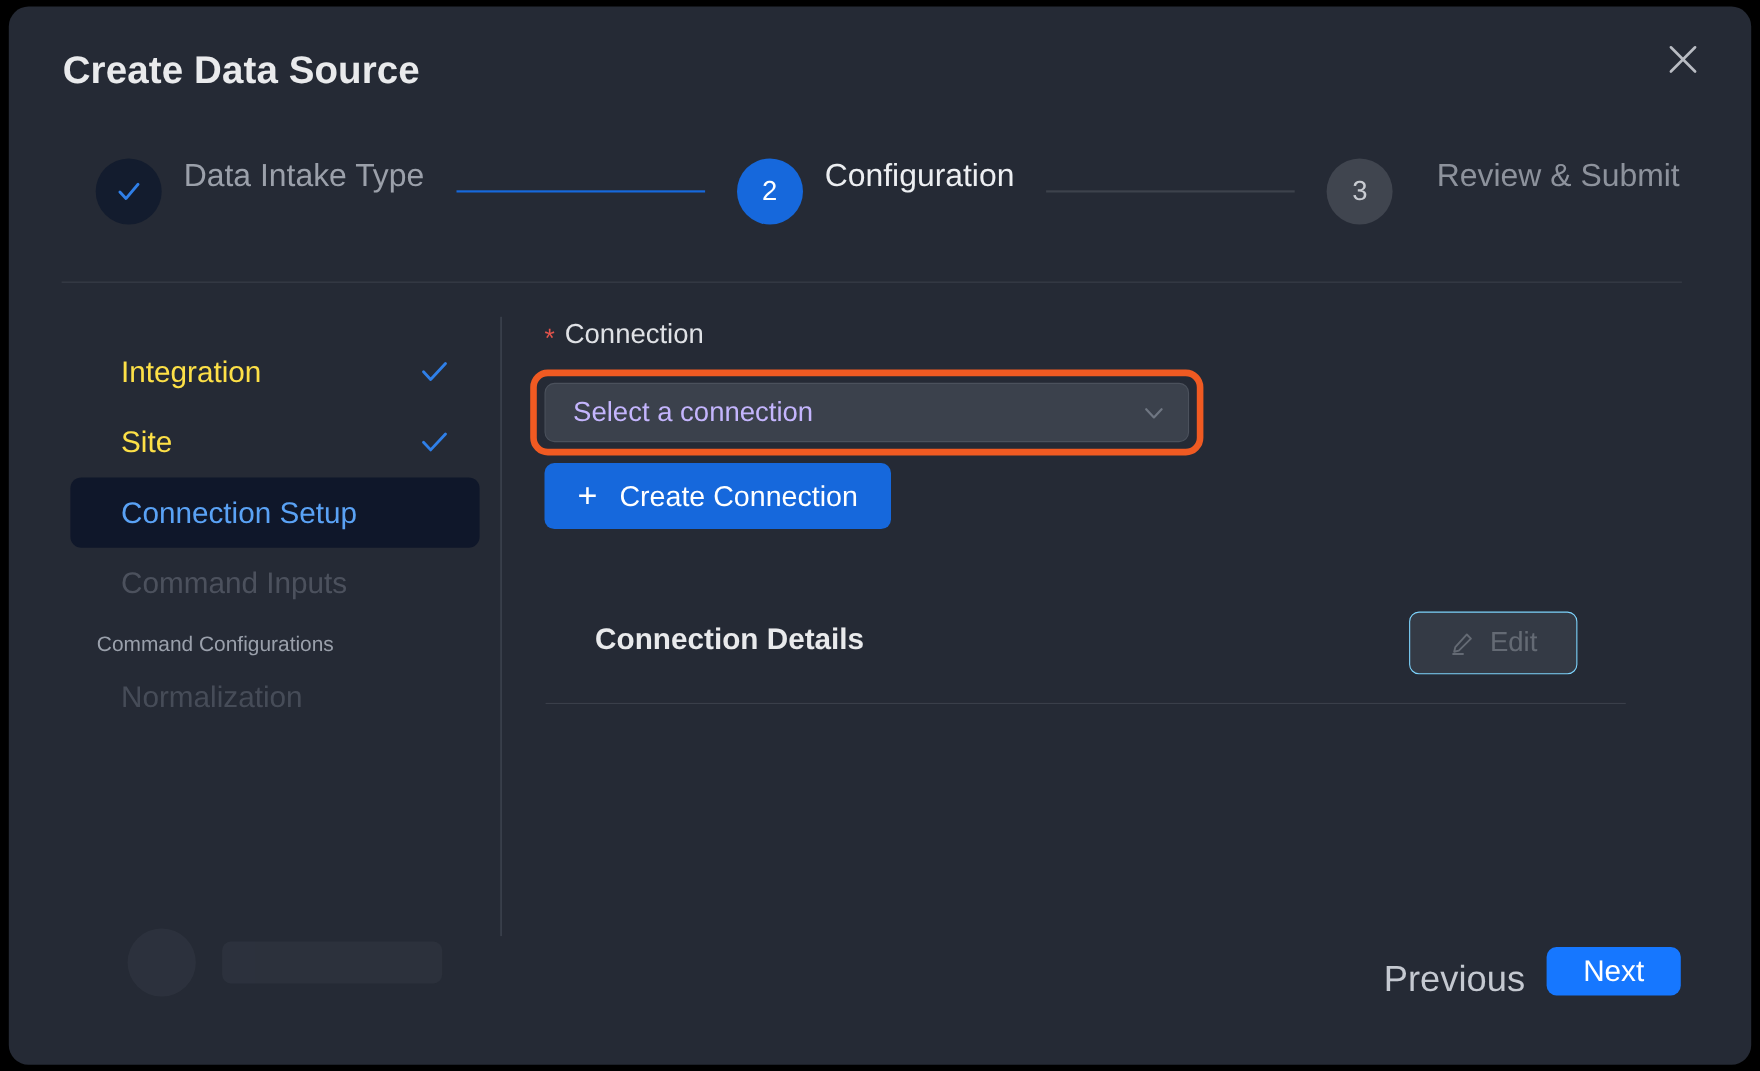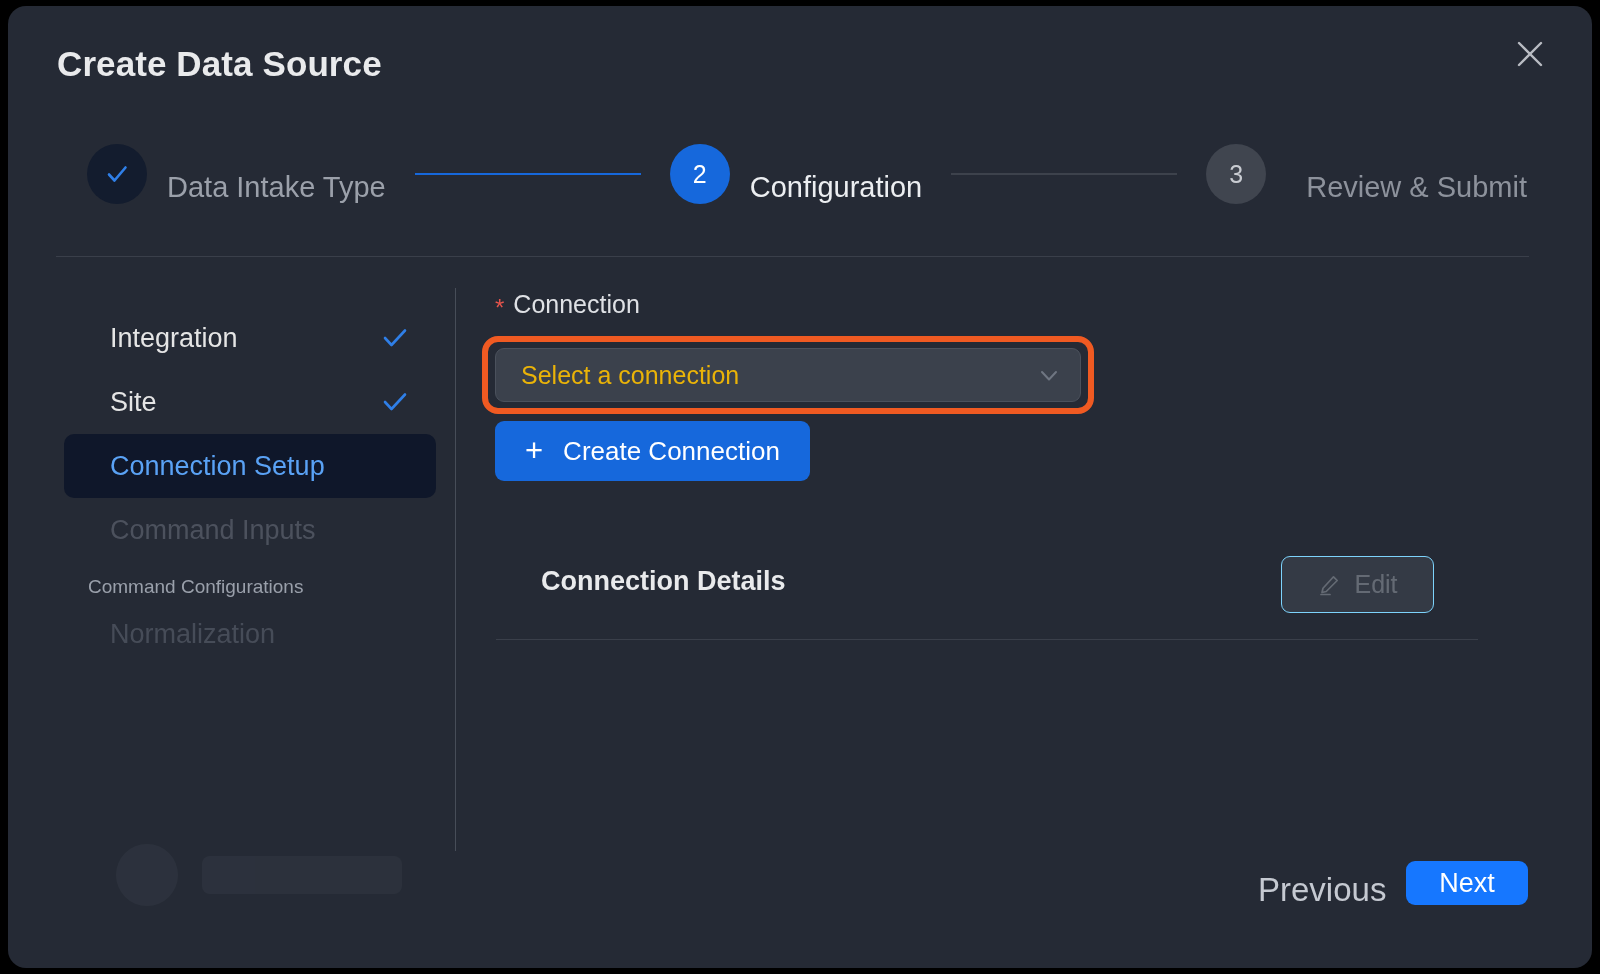--- a/index.html
+++ b/index.html
@@ -55,21 +55,21 @@
     position: absolute;
     left: 79px;
     top: 137px;
     width: 1440px;
     height: 62px;
     display: flex;
     align-items: center;
   }
   .step {
     display: flex;
-    align-items: flex-end;
+    align-items: flex-start;
     flex: 0 0 auto;
   }
   .step-circle {
     width: 60px;
     height: 60px;
     border-radius: 50%;
     display: flex;
     align-items: center;
     justify-content: center;
     font-size: 25px;
@@ -124,21 +124,21 @@
     height: 64px;
     border-radius: 10px;
     display: flex;
     align-items: center;
     padding: 0 26px 0 46px;
     box-sizing: border-box;
     cursor: pointer;
   }
   .nav-item .nav-label {
     font-size: 27px;
-    color: #e5e5e5;
+    color: #fde047;
     flex: 1 1 auto;
   }
   .nav-item.active { background: #0f172a; }
   .nav-item.active .nav-label { color: #5aa2f5; }
   .nav-item.muted .nav-label { color: #52586580; color: rgba(150,156,168,0.35); }
   .nav-item.ghost .nav-label { color: rgba(150,156,168,0.30); }
   .nav-check { color: #2f7fe8; font-size: 28px; line-height: 1; }
   .nav-check svg { display: block; }
 
   .nav-group-title {
@@ -222,21 +222,21 @@
     border: 1px solid #4b515c;
     border-radius: 9px;
     display: flex;
     align-items: center;
     padding: 0 18px 0 25px;
     cursor: pointer;
   }
   .select-placeholder {
     flex: 1 1 auto;
     font-size: 25px;
-    color: #eab308;
+    color: #c4b5fd;
   }
   .select-chevron { color: #6f7682; display: flex; align-items: center; }
   .select-chevron svg { display: block; }
 
   .create-conn-btn {
     position: absolute;
     left: 487px;
     top: 415px;
     height: 60px;
     background: #1668dc;

